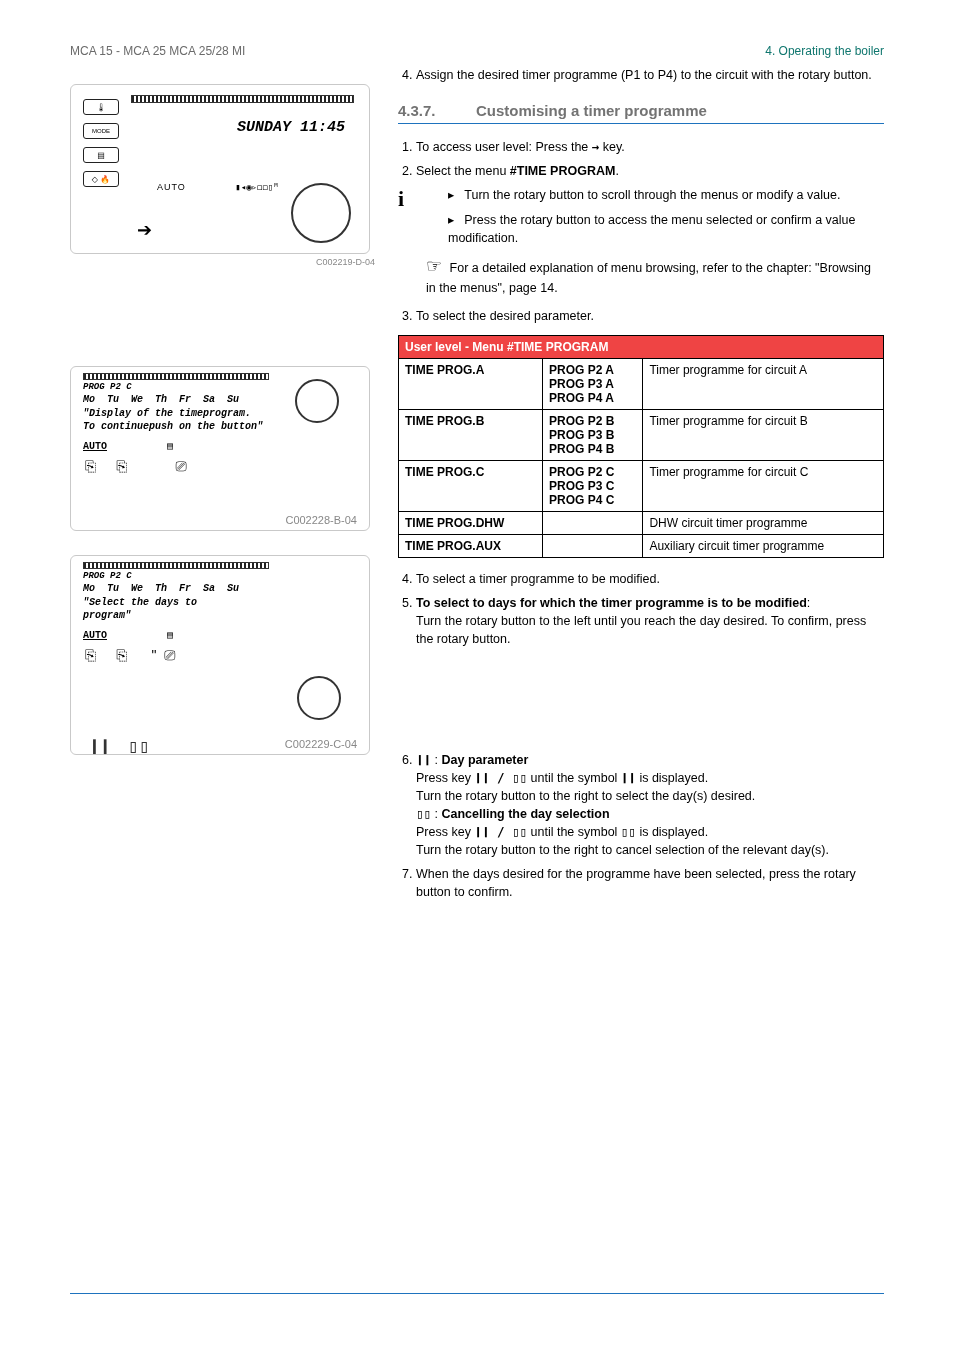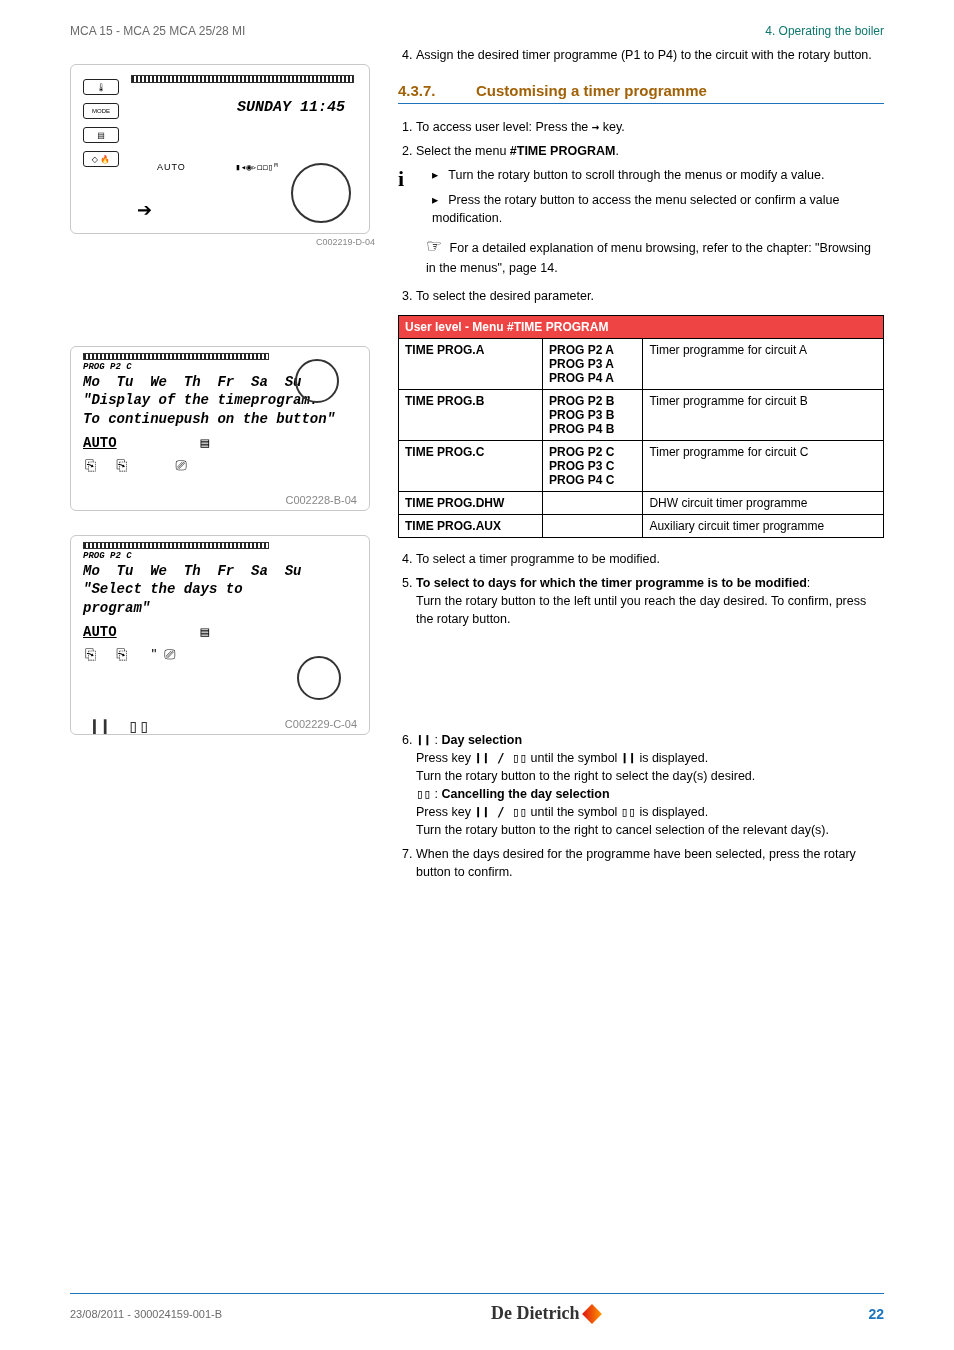--- a/index.html
+++ b/index.html
@@ -1,42 +1,42 @@
 <!DOCTYPE html>
 <html><head>
 <meta charset="utf-8">
 <style>
   * { box-sizing: border-box; margin: 0; padding: 0; }
   html, body { width: 954px; font-family: Arial, Helvetica, sans-serif; font-size: 12.5px; color: #000; background: #fff; }
-  .page { position: relative; width: 954px; height: 1350px; padding: 24px 70px 40px 70px; }
+  .page { position: relative; width: 954px; height: 1350px; padding: 44px 70px 40px 70px; }
   .hdr { display: flex; justify-content: space-between; color: #6b6b6b; font-size: 12px; margin-bottom: 8px; }
   .hdr .breadcrumb { color: #0f766e; }
   .content { display: flex; gap: 28px; }
   .leftcol { width: 300px; flex: 0 0 300px; }
   .rightcol { flex: 1; }
   .figbox { border: 1px solid #c9c9c9; border-radius: 6px; padding: 6px; background: #fff; margin-bottom: 60px; position: relative; height: 170px; }
   .figcap { position: absolute; right: -6px; bottom: -14px; font-size: 9px; color: #888; }
   .diagram { position: relative; width: 100%; height: 100%; }
   .ruler { width: 78%; height: 8px; margin-left: 54px; margin-top: 4px; background: repeating-linear-gradient(90deg,#222 0,#222 2px,transparent 2px,transparent 4px); border: 1px solid #333; }
   .lcdline { font-family: "Courier New", monospace; font-weight: bold; font-size: 15px; font-style: italic; margin-left: 54px; margin-top: 16px; white-space: nowrap; overflow: hidden; }
-  .lcd-row { font-family: "Courier New", monospace; font-weight: bold; font-size: 14px; font-style: italic; margin-left: 8px; margin-top: 2px; white-space: pre; line-height: 1.15; }
+  .lcd-row { font-family: "Courier New", monospace; font-weight: bold; font-size: 10px; font-style: italic; margin-left: 8px; margin-top: 2px; white-space: pre; line-height: 1.15; }
   .panelbtns { position: absolute; left: 6px; top: 4px; display: flex; flex-direction: column; gap: 8px; }
   .pbtn { width: 36px; height: 16px; border: 1px solid #222; border-radius: 3px; font-size: 8px; display:flex; align-items:center; justify-content:center; background:#fff; }
   .autoimg { font-size: 9px; letter-spacing: 1px; margin-left: 80px; margin-top: 10px; display: inline-block; }
   .barbox { display:inline-block; margin-left: 46px; font-family: monospace; font-size: 9px; }
   .rotary { position:absolute; right:12px; bottom:8px; width:60px; height:60px; border:2px solid #333; border-radius:50%; }
   .arrowbtn { position:absolute; left:60px; bottom:10px; font-size:18px; }
   ol.steps { list-style: decimal; margin-left: 18px; }
   ol.steps > li { margin-bottom: 6px; line-height: 1.45; }
   .info-icon { display:inline-block; width:18px; font-size:22px; font-weight:bold; font-family: Georgia, serif; vertical-align: top; margin-right: 6px; }
-  ul.tri { list-style: none; margin-left: 10px; }
+  ul.tri { list-style: none; margin-left: 26px; }
   ul.tri li::before { content: "\25B8"; margin-right: 10px; }
   ul.tri li { margin-bottom: 6px; line-height:1.45; }
   .hand { font-size: 18px; margin-right: 4px; }
-  h3.secttl { color: #a16207; font-size: 15px; font-weight: bold; margin: 18px 0 4px 0; }
+  h3.secttl { color: #737373; font-size: 15px; font-weight: bold; margin: 18px 0 4px 0; }
   .secnum { display:inline-block; width:78px; }
   hr.secrule { border: none; border-top: 1px solid #1e73be; margin-bottom: 14px; }
   table.param { border-collapse: collapse; width: 100%; margin: 10px 0 12px 0; font-size: 12px; }
   table.param th, table.param td { border: 1px solid #000; padding: 4px 6px; vertical-align: top; text-align: left; }
   table.param thead th { background: #ef4444; color: #fff; font-weight: bold; }
   table.param tr.subhead th { background: #b7c6d6; color: #000; font-weight: bold; }
   .bold { font-weight: bold; }
   .smallfig { border:1px solid #c9c9c9; border-radius:6px; height:165px; position:relative; padding:4px; margin-bottom: 24px; }
   .smallfig .ruler { width: 64%; margin-left: 8px; margin-top:2px; height:7px; }
   .smallfig .rotary { right:30px; top:12px; width:44px; height:44px; }
@@ -211,36 +211,28 @@
         <li>
           <span class="bold"><span>To select to days for which the timer programme is to be modified</span></span>:<br>
           <span>Turn the rotary button to the left until you reach the day desired. To confirm, press the rotary button.</span>
         </li>
       </ol>
 
       <div style="height:96px"></div>
 
       <ol class="steps" start="6">
         <li>
-          <span class="glyph">❙❙</span> : <span class="bold">Day selection</span><br>
+          <span class="glyph">❙❙</span> : <span class="bold">Day parameter</span><br>
           <span>Press key </span><span class="glyph">❙❙ / ▯▯</span><span> until the symbol </span><span class="glyph">❙❙</span><span> is displayed.</span><br>
           <span>Turn the rotary button to the right to select the day(s) desired.</span><br>
           <span class="glyph">▯▯</span> : <span class="bold">Cancelling the day selection</span><br>
           <span>Press key </span><span class="glyph">❙❙ / ▯▯</span><span> until the symbol </span><span class="glyph">▯▯</span><span> is displayed.</span><br>
           <span>Turn the rotary button to the right to cancel selection of the relevant day(s).</span>
         </li>
         <li>When the days desired for the programme have been selected, press the rotary button to confirm.</li>
       </ol>
 
     </div>
   </div>
 
   <div class="footer-rule"></div>
-  <div class="footer">
-    <span>23/08/2011  - 300024159-001-B</span>
-    <span class="logo">
-      <span>De Dietrich</span>
-        <span class="diamond"></span>
-    </span>
-    <span class="pg">22</span>
-  </div>
 
 </div>
 
 </body></html>

